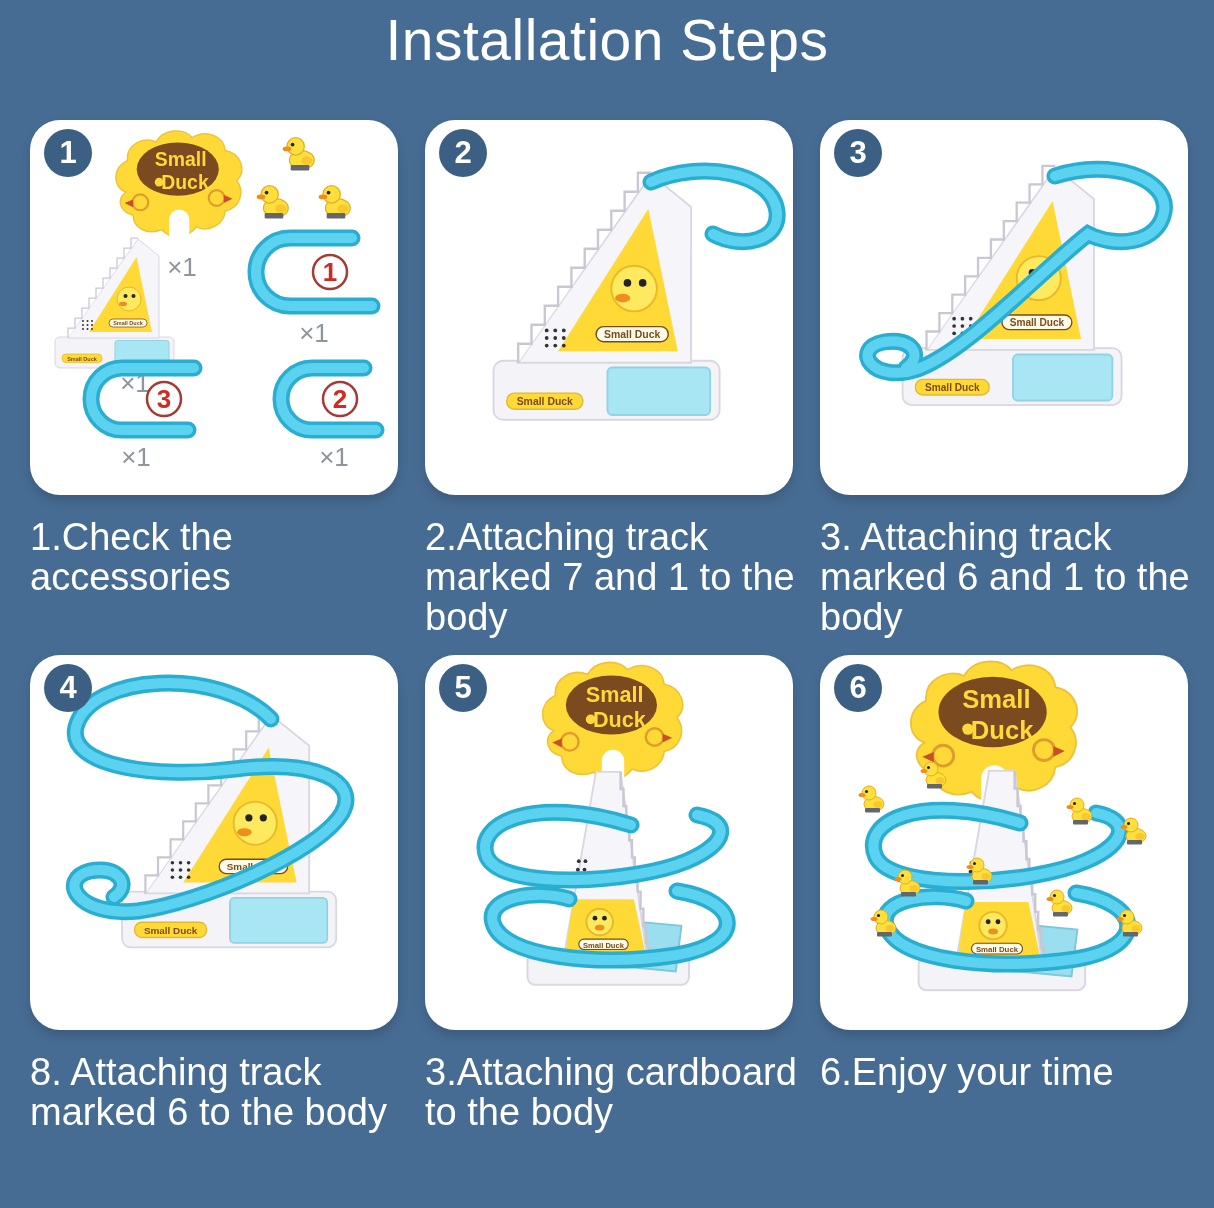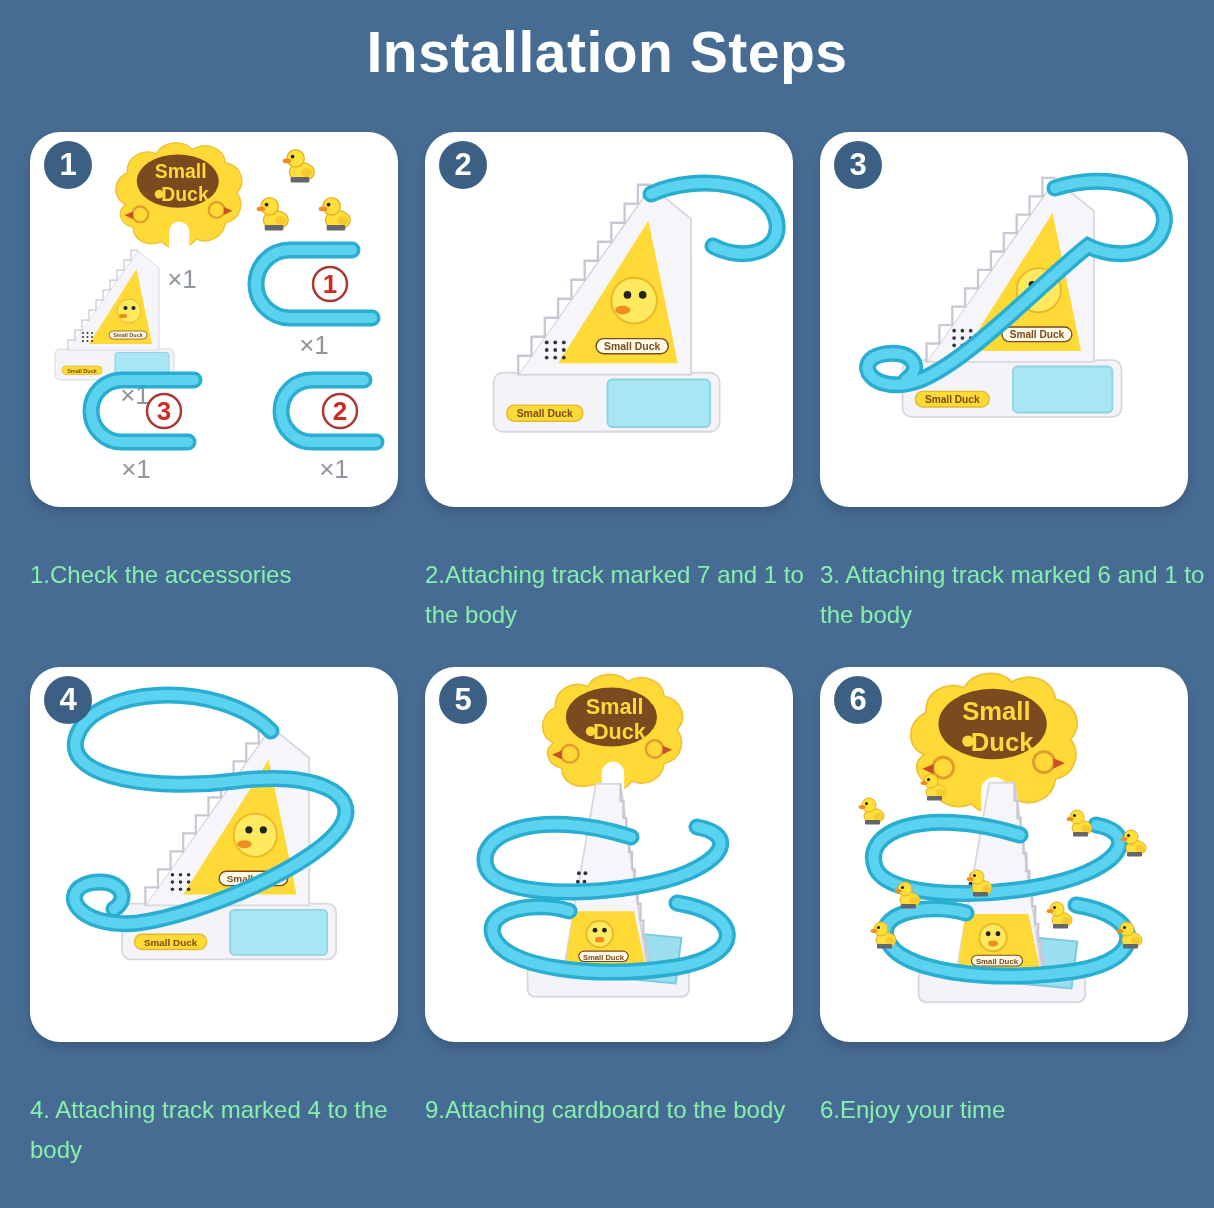--- a/index.html
+++ b/index.html
@@ -3,40 +3,40 @@
 <meta charset="utf-8">
 <style>
   html,body{margin:0;padding:0;}
   body{
     width:1214px;height:1208px;overflow:hidden;
     background:#476c93;
     font-family:"Liberation Sans", sans-serif;
     -webkit-font-smoothing:antialiased;
   }
   .title{
-    color:#ffffff;font-size:57px;font-weight:700;text-align:center;
-    margin:0;padding-top:20px;line-height:1.15;letter-spacing:.5px;
+    color:#ffffff;font-size:57px;font-weight:400;text-align:center;
+    margin:0;padding-top:8px;line-height:1.15;letter-spacing:.5px;
   }
   .grid{
     display:grid;grid-template-columns:repeat(3,368px);column-gap:27px;
     padding-left:30px;margin-top:46px;
   }
   .cell{height:535px;}
   .panel{
     position:relative;width:368px;height:375px;background:#ffffff;
     border-radius:30px;overflow:hidden;
     box-shadow:0 6px 10px rgba(36,56,80,.30);
   }
   .badge{
     position:absolute;left:14px;top:9px;width:48px;height:48px;border-radius:50%;
     background:#3c6084;color:#ffffff;font-size:31px;font-weight:bold;
     display:flex;align-items:center;justify-content:center;z-index:2;
   }
   .caption{
-    color:#86efac;font-size:24px;line-height:40px;margin-top:48px;width:398px;
+    color:#ffffff;font-size:38px;line-height:40px;margin-top:22px;width:398px;
   }
   .art{position:absolute;inset:0;width:100%;height:100%;}
   
   .trk-o{fill:none;stroke:#29aed2;stroke-width:17;stroke-linecap:round;}
   .trk-i{fill:none;stroke:#5bd2ef;stroke-width:10;stroke-linecap:round;}
   .rnum-c{fill:none;stroke:#a83a34;stroke-width:2.5;}
   .rnum{fill:#cf2b23;font-size:26px;font-weight:bold;text-anchor:middle;font-family:"Liberation Sans",sans-serif;}
   .qty{fill:#8e959c;font-size:26px;text-anchor:middle;font-family:"Liberation Sans",sans-serif;}
   .sign-txt{fill:#ffd83a;font-size:27px;font-weight:bold;text-anchor:middle;font-family:"Liberation Sans",sans-serif;}
   .pill-txt{fill:#7b4a1e;font-weight:bold;text-anchor:middle;font-family:"Liberation Sans",sans-serif;}
@@ -210,40 +210,40 @@
         <g>
           <path class="trk-o" d="M241,64 C190,12 60,18 46,72 C36,112 128,124 205,114
                                  C285,104 330,126 312,158 C288,198 170,248 108,256
                                  C46,262 28,224 60,216 C88,210 102,230 84,242"></path>
           <path class="trk-i" d="M241,64 C190,12 60,18 46,72 C36,112 128,124 205,114
                                  C285,104 330,126 312,158 C288,198 170,248 108,256
                                  C46,262 28,224 60,216 C88,210 102,230 84,242"></path>
         </g>
       </svg>
     </div>
-    <div class="caption">4. Attaching track marked 4 to the body</div>
+    <div class="caption">8. Attaching track marked 6 to the body</div>
   </div>
 
   <div class="cell">
     <div class="panel">
       <div class="badge">
         <span>5</span>
       </div>
       <svg class="art" viewBox="0 0 368 375">
         <use href="#sym-sign" transform="translate(100,2) scale(0.8)"></use>
         <use href="#sym-tower-front" transform="translate(36,58) scale(0.95)"></use>
         <g>
           <path class="trk-o" d="M206,170 C110,140 48,168 62,202 C78,236 210,228 262,206 C304,188 306,166 272,160"></path>
           <path class="trk-i" d="M206,170 C110,140 48,168 62,202 C78,236 210,228 262,206 C304,188 306,166 272,160"></path>
           <path class="trk-o" d="M252,236 C316,246 322,288 252,300 C172,312 78,302 68,268 C60,242 112,234 144,244"></path>
           <path class="trk-i" d="M252,236 C316,246 322,288 252,300 C172,312 78,302 68,268 C60,242 112,234 144,244"></path>
         </g>
       </svg>
     </div>
-    <div class="caption">9.Attaching cardboard to the body</div>
+    <div class="caption">3.Attaching cardboard to the body</div>
   </div>
 
   <div class="cell">
     <div class="panel">
       <div class="badge">
         <span>6</span>
       </div>
       <svg class="art" viewBox="0 0 368 375">
         <use href="#sym-sign" transform="translate(70,0) scale(0.95)"></use>
         <use href="#sym-tower-front" transform="translate(30,55) scale(0.98)"></use>

